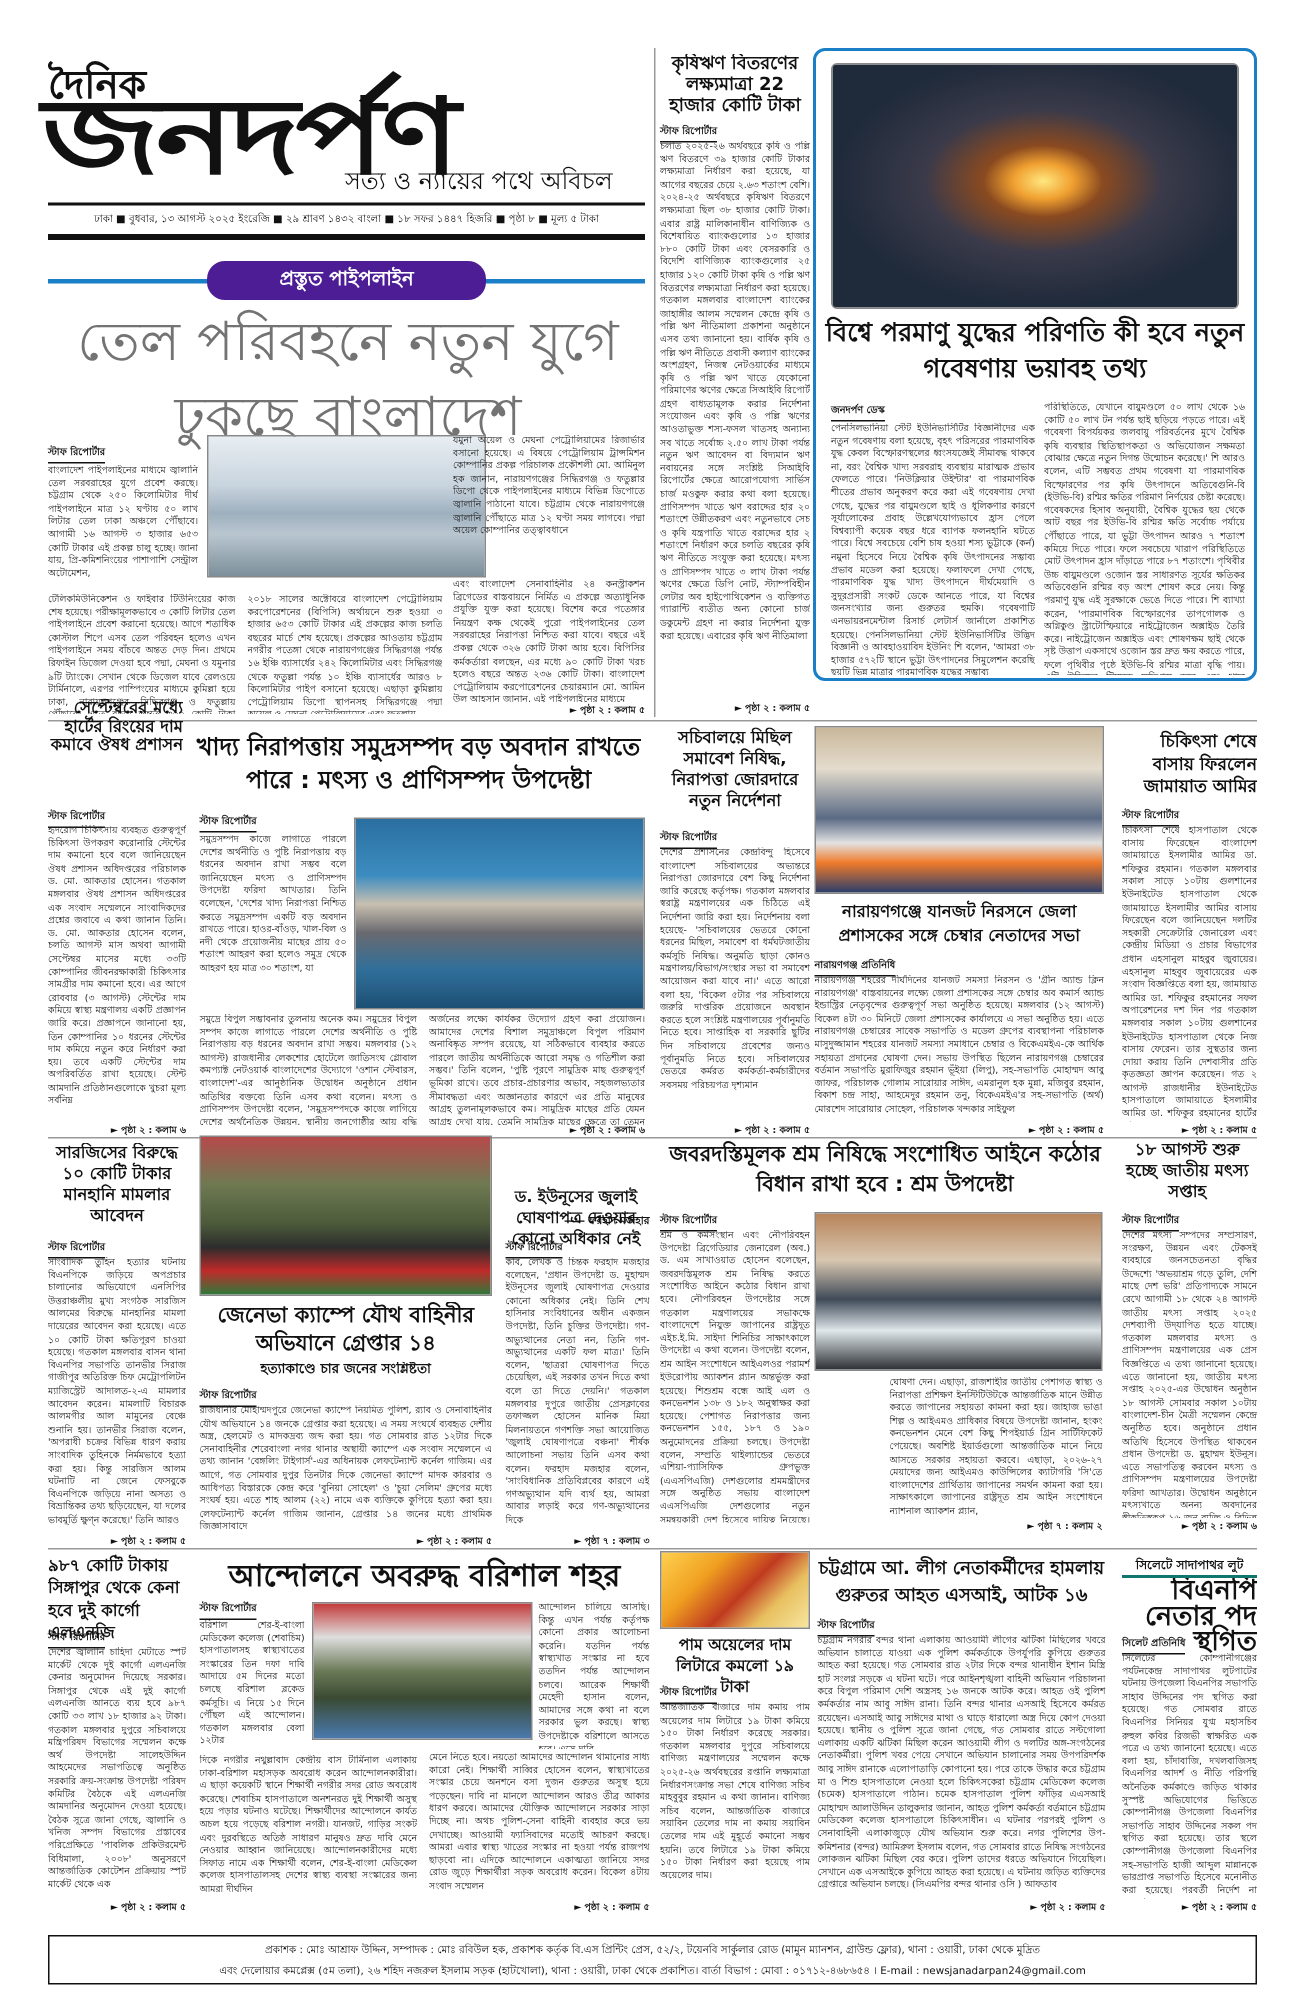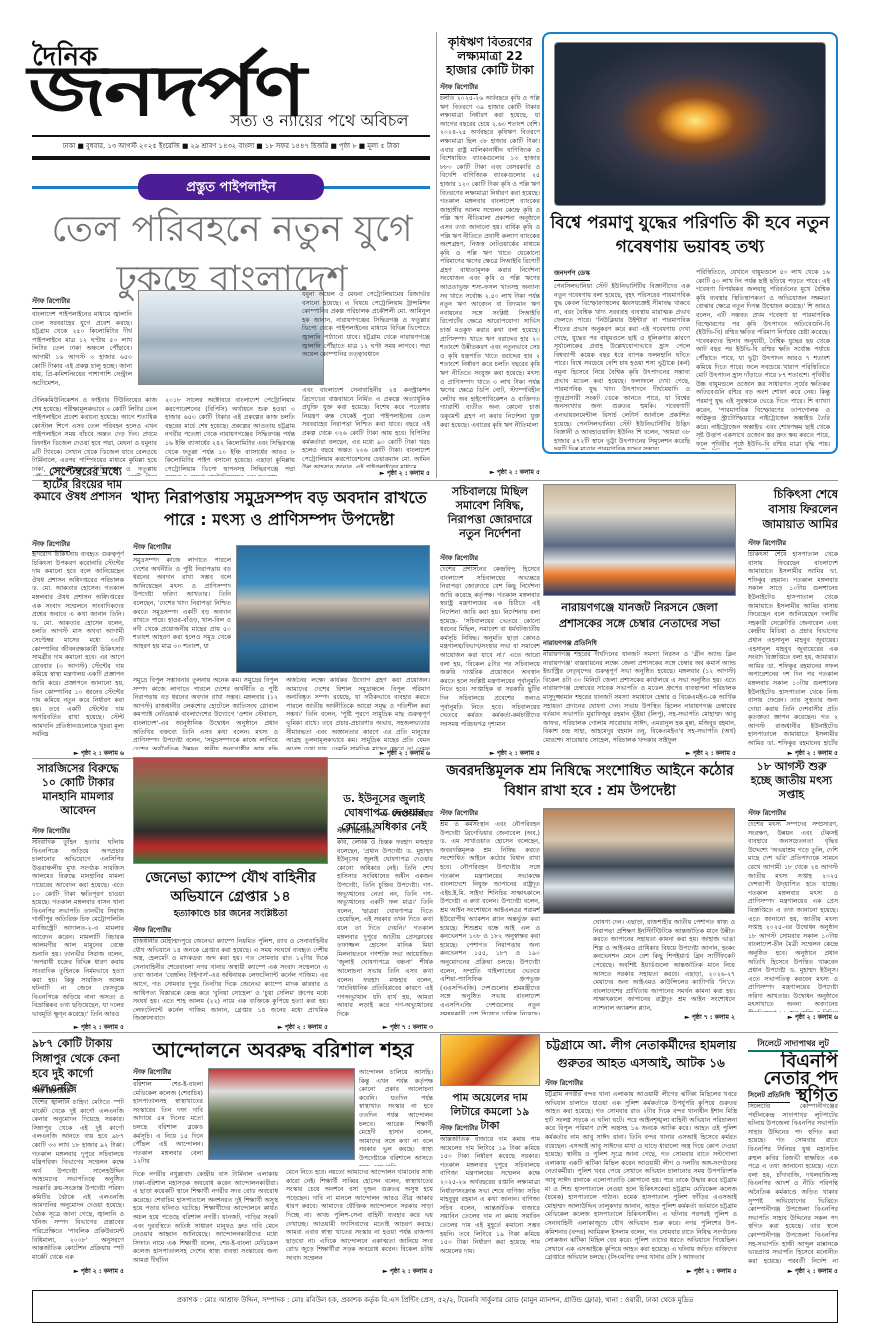--- a/index.html
+++ b/index.html
@@ -162,13 +162,14 @@
 <div class="abs cont" style="left:667px;top:1266px;width:70px;">► পৃষ্ঠা ২ : কলাম ৫</div>
 
 <div class="abs" style="left:748px;top:1037px;width:90px;font-family:'DejaVu Sans',sans-serif;font-size:8px;font-weight:bold;text-align:center;border-bottom:2px solid #0f766e;">সিলেটে সাদাপাথর লুট</div>
 <div class="abs hl" style="left:748px;top:1052px;width:90px;font-size:18px;line-height:17px;text-align:right;">বিএনপি নেতার পদ স্থগিত</div>
 <div class="abs by" style="left:748px;top:1090px;">সিলেট প্রতিনিধি</div>
 <div class="abs txt" style="left:748px;top:1102px;width:90px;height:164px;">সিলেটের কোম্পানীগঞ্জের পর্যটনকেন্দ্র সাদাপাথর লুটপাটের ঘটনায় উপজেলা বিএনপির সভাপতি সাহাব উদ্দিনের পদ স্থগিত করা হয়েছে। গত সোমবার রাতে বিএনপির সিনিয়র যুগ্ম মহাসচিব রুহুল কবির রিজভী স্বাক্ষরিত এক পত্রে এ তথ্য জানানো হয়েছে। এতে বলা হয়, চাঁদাবাজি, দখলবাজিসহ বিএনপির আদর্শ ও নীতি পরিপন্থি অনৈতিক কর্মকাণ্ডে জড়িত থাকার সুস্পষ্ট অভিযোগের ভিত্তিতে কোম্পানীগঞ্জ উপজেলা বিএনপির সভাপতি সাহাব উদ্দিনের সকল পদ স্থগিত করা হয়েছে। তার স্থলে কোম্পানীগঞ্জ উপজেলা বিএনপির সহ-সভাপতি হাজী আব্দুল মান্নানকে ভারপ্রাপ্ত সভাপতি হিসেবে মনোনীত করা হয়েছে। পরবর্তী নির্দেশ না দেওয়া</div>
 <div class="abs cont" style="left:768px;top:1266px;width:70px;">► পৃষ্ঠা ২ : কলাম ৫</div>
 
 <div class="abs" id="footer">
   <div style="font-size:6.9px;white-space:nowrap;overflow:hidden;">প্রকাশক : মোঃ আশ্রাফ উদ্দিন, সম্পাদক : মোঃ রবিউল হক, প্রকাশক কর্তৃক বি.এস প্রিন্টিং প্রেস, ৫২/২, টয়েনবি সার্কুলার রোড (মামুন ম্যানশন, গ্রাউন্ড ফ্লোর), থানা : ওয়ারী, ঢাকা থেকে মুদ্রিত</div>
+  <div style="font-size:6.9px;white-space:nowrap;overflow:hidden;">এবং দেলোয়ার কমপ্লেক্স (৫ম তলা), ২৬ শহিদ নজরুল ইসলাম সড়ক (হাটখোলা), থানা : ওয়ারী, ঢাকা থেকে প্রকাশিত। বার্তা বিভাগ : মোবা : ০১৭১২-৪৬৮৬৫৪ । E-mail : newsjanadarpan24@gmail.com</div>
 </div>
 
 </body></html>

